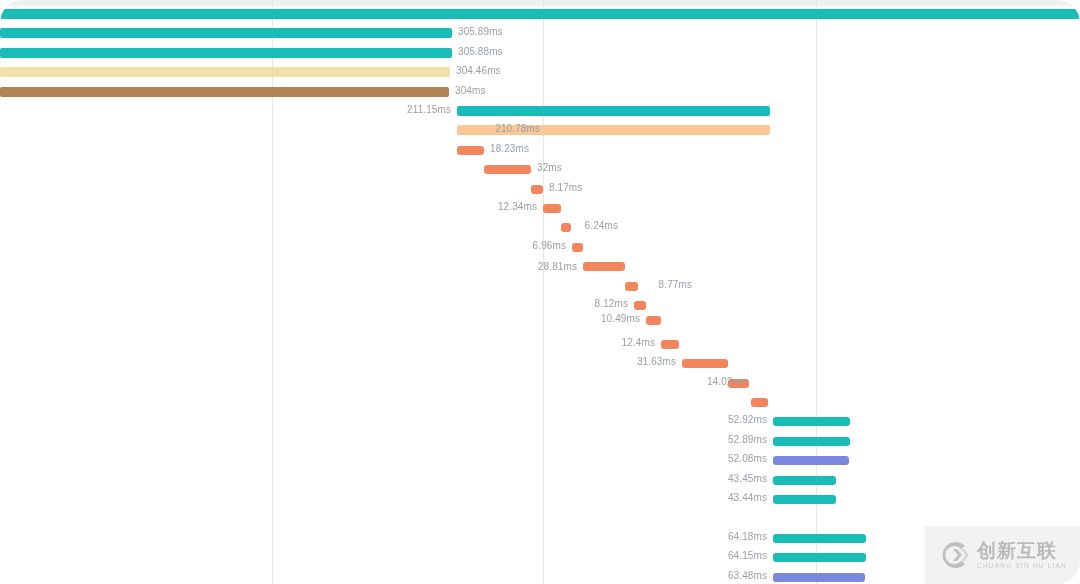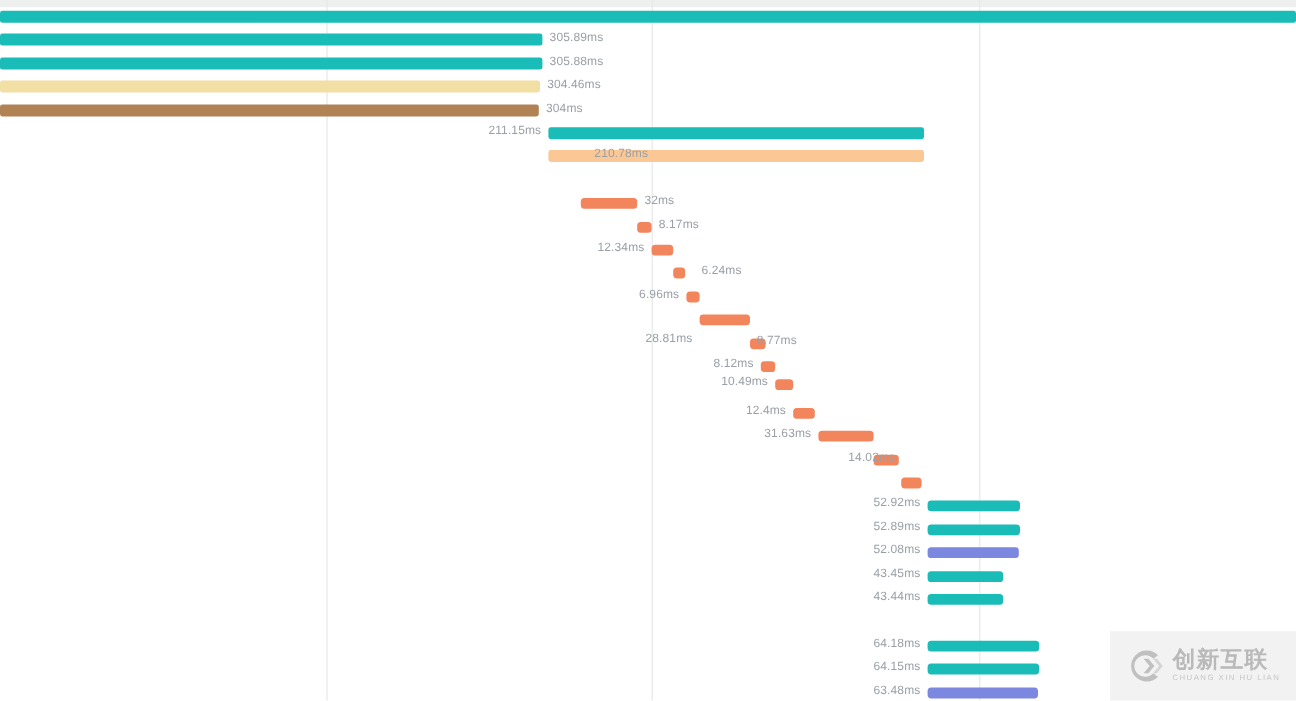--- a/index.html
+++ b/index.html
@@ -9,20 +9,21 @@
   }
   body {
     font-family: "Liberation Sans", "DejaVu Sans", sans-serif;
   }
   #chart-root {
     position: relative;
     width: 1080px;
     height: 584px;
     overflow: hidden;
     background: #ffffff;
+    border-radius: 23px;
   }
   
   .top-strip {
     position: absolute;
     left: 0; top: 0;
     width: 1080px; height: 6px;
     background: #eef0f0;
   }
   .plot {
     position: absolute;
@@ -130,20 +131,24 @@
         <div class="label" style="top: 2px; color: rgb(154, 160, 166); left: 455px;">304ms</div>
       </div>
       <div class="row" style="top: 103px;">
         <div class="bar thick" style="left: 457px; width: 313px; top: 3px; background: rgb(26, 188, 184);"></div>
         <div class="label left" style="top: 2px; color: rgb(154, 160, 166); left: 0px; width: 451px;">211.15ms</div>
       </div>
       <div class="row" style="top: 122.4px;">
         <div class="bar thick" style="left: 457px; width: 313px; top: 3px; background: rgb(250, 199, 149);"></div>
         <div class="label left" style="top: 2px; color: rgb(154, 160, 166); left: 0px; width: 540px;">210.78ms</div>
       </div>
+      <div class="row" style="top: 141.8px;">
+        <div class="bar" style="left: 457px; width: 27px; top: 4px; background: rgb(242, 133, 92);"></div>
+        <div class="label" style="top: 2px; color: rgb(154, 160, 166); left: 490px;">18.23ms</div>
+      </div>
       <div class="row" style="top: 161.2px;">
         <div class="bar" style="left: 484px; width: 47px; top: 4px; background: rgb(242, 133, 92);"></div>
         <div class="label" style="top: 2px; color: rgb(154, 160, 166); left: 537px;">32ms</div>
       </div>
       <div class="row" style="top: 180.6px; padding-left: 24px;">
         <div class="bar" style="left: 531px; width: 12px; top: 4px; background: rgb(242, 133, 92);"></div>
         <div class="label" style="top: 2px; color: rgb(154, 160, 166); left: 549px;">8.17ms</div>
       </div>
       <div class="row" style="top: 200px;">
         <div class="bar" style="left: 543px; width: 18px; top: 4px; background: rgb(242, 133, 92);"></div>
@@ -152,25 +157,25 @@
       <div class="row" style="top: 219.4px;">
         <div class="bar" style="left: 561px; width: 10px; top: 4px; background: rgb(242, 133, 92);"></div>
         <div class="label left" style="top: 2px; color: rgb(154, 160, 166); left: 0px; width: 618px;">6.24ms</div>
       </div>
       <div class="row" style="top: 238.8px;">
         <div class="bar" style="left: 572px; width: 11px; top: 4px; background: rgb(242, 133, 92);"></div>
         <div class="label left" style="top: 2px; color: rgb(154, 160, 166); left: 0px; width: 566px;">6.96ms</div>
       </div>
       <div class="row" style="top: 258.2px;">
         <div class="bar" style="left: 583px; width: 42px; top: 4px; background: rgb(242, 133, 92);"></div>
-        <div class="label left" style="top: 20px; color: rgb(154, 160, 166); left: 0px; width: 577px;">28.81ms</div>
+        <div class="label left" style="top: 4px; color: rgb(154, 160, 166); left: 0px; width: 577px;">28.81ms</div>
       </div>
       <div class="row" style="top: 277.6px;">
         <div class="bar" style="left: 625px; width: 13px; top: 4px; background: rgb(242, 133, 92);"></div>
-        <div class="label left" style="top: 2px; color: rgb(154, 160, 166); left: 0px; width: 664px;">8.77ms</div>
+        <div class="label left" style="top: 2px; color: rgb(154, 160, 166); left: 0px; width: 664px; padding-left: 28px;">8.77ms</div>
       </div>
       <div class="row" style="top: 297px;">
         <div class="bar" style="left: 634px; width: 12px; top: 4px; background: rgb(242, 133, 92);"></div>
         <div class="label left" style="top: 2px; color: rgb(154, 160, 166); left: 0px; width: 628px;">8.12ms</div>
       </div>
       <div class="row" style="top: 312px; padding-left: 40px;">
         <div class="bar" style="left: 646px; width: 15px; top: 4px; background: rgb(242, 133, 92);"></div>
         <div class="label left" style="top: 2px; color: rgb(154, 160, 166); left: 0px; width: 640px;">10.49ms</div>
       </div>
       <div class="row" style="top: 335.8px;">

